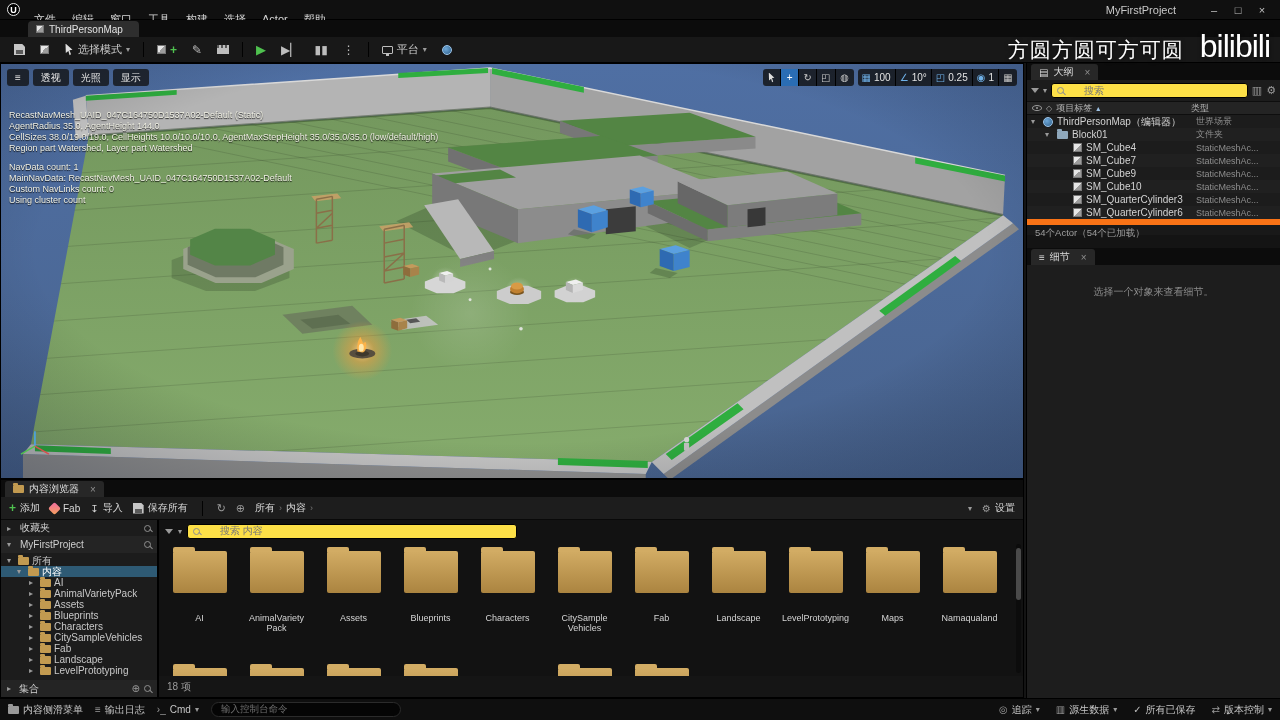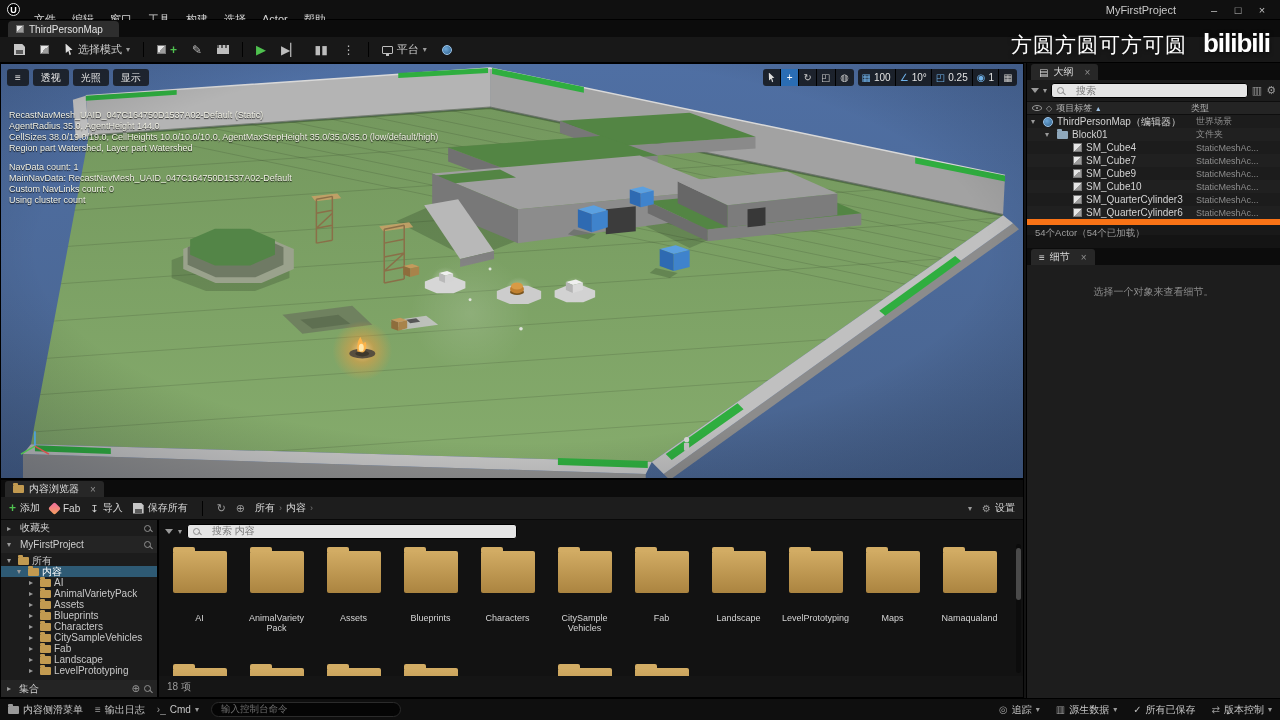--- a/index.html
+++ b/index.html
@@ -12,37 +12,37 @@
     display:flex;align-items:center;padding-left:5px;border-bottom:1px solid #000}
   .ue-logo{width:13px;height:13px;border-radius:50%;background:#000;border:1px solid #e8e8e8;
     color:#fff;font-size:9px;font-weight:bold;display:flex;align-items:center;justify-content:center;margin:0 6px 0 2px}
   .menu-item{padding:9px 8px;height:20px;line-height:20px;color:#d6d6d6;font-size:11px}
   .tb-project{margin-left:auto;color:#c9c9c9}
   .win-btns{display:flex;margin-left:26px;margin-right:6px}
   .win-btn{width:24px;height:18px;text-align:center;line-height:18px;color:#c2c2c2;font-size:11px}
 
   
   .tabbar{position:absolute;left:0;top:20px;width:1280px;height:17px;background:#0c0c0c;
-    display:flex;align-items:flex-end;padding-left:8px}
+    display:flex;align-items:flex-end;padding-left:28px}
   .level-tab{height:16px;background:#2e2e2e;border-radius:4px 4px 0 0;display:flex;align-items:center;
     gap:5px;padding:0 16px 0 8px;font-size:10px;color:#e2e2e2}
 
   
   .toolbar{position:absolute;left:0;top:37px;width:1280px;height:26px;background:#181818;
     border-bottom:1px solid #000;display:flex;align-items:center;padding-left:8px;gap:3px}
   .tbtn{height:20px;display:flex;align-items:center;gap:4px;padding:0 6px;border-radius:3px;color:#cfcfcf;font-size:11px}
   .tb-sep{width:1px;height:15px;background:#020202;margin:0 4px}
   .play{color:#4fc14f;font-size:13px;line-height:13px}
   .gicon{color:#bdbdbd;font-size:12px;line-height:12px}
 
   
   .watermark{position:absolute;top:28px;right:10px;z-index:60;display:flex;align-items:baseline;gap:16px;
     color:#fff;text-shadow:0 1px 4px rgba(0,0,0,.6)}
   .wm-text{font-size:21px;font-weight:normal;letter-spacing:1px}
-  .wm-logo{font-size:26px;font-weight:700;letter-spacing:-1px}
+  .wm-logo{font-size:32px;font-weight:400;letter-spacing:-1px}
 
   
   .viewport{position:absolute;left:0;top:63px;width:1024px;height:416px;background:#4e6da0;
     border:1px solid #000;overflow:hidden}
   .viewport svg.scene{position:absolute;inset:0;width:100%;height:100%}
   .vp-topleft{position:absolute;left:6px;top:5px;display:flex;gap:4px;z-index:6}
   .vp-btn{background:rgba(18,18,18,.78);border-radius:3px;color:#e4e4e4;font-size:10px;
     padding:2px 8px;display:flex;align-items:center;gap:4px;height:17px}
   .vp-topright{position:absolute;right:6px;top:5px;display:flex;gap:4px;z-index:6;align-items:center}
   .vp-group{display:flex;background:rgba(16,16,16,.8);border-radius:3px;overflow:hidden}
@@ -54,22 +54,22 @@
   .chip-val{color:#e3e3e3;padding-left:3px}
   .vp-debug{position:absolute;left:8px;top:46px;z-index:5;font-size:9px;line-height:11px;
     color:#f0f0e4;text-shadow:0 1px 1px rgba(0,0,0,.85)}
   .dbg-gap{height:8px}
 
   
   .panel-tabs{height:17px;background:#0c0c0c;display:flex;align-items:flex-end;padding-left:4px}
   .panel-tab{height:16px;background:#272727;border-radius:3px 3px 0 0;padding:0 8px;
     display:flex;align-items:center;gap:5px;font-size:10px;color:#ddd}
   .tab-x{color:#8f8f8f;margin-left:6px;font-size:10px}
-  .searchbox{flex:1;height:15px;background:#e5e5e5;border:1px solid #000;border-radius:3px;
-    display:flex;align-items:center;gap:12px;padding:0 5px;color:#787878;font-size:10px;overflow:hidden}
+  .searchbox{flex:1;height:15px;background:#fde047;border:1px solid #000;border-radius:3px;
+    display:flex;align-items:center;gap:20px;padding:0 5px;color:#787878;font-size:10px;overflow:hidden}
 
   
   .right-col{position:absolute;left:1026px;top:63px;width:254px;height:635px;background:#141414;border-left:1px solid #000}
   .outliner{position:absolute;left:0;top:0;right:0;height:172px;background:#1c1c1c}
   .out-filter{height:21px;display:flex;align-items:center;gap:4px;padding:2px 4px;background:#1c1c1c}
   .out-header{height:14px;display:flex;align-items:center;gap:4px;background:#242424;
     border-top:1px solid #0e0e0e;border-bottom:1px solid #0e0e0e;font-size:9px;color:#b5b5b5;padding:0 5px}
   .sort-arrow{color:#9ec2e4;font-size:8px}
   .hdr-type{margin-left:auto;width:84px}
   .orow{height:13px;display:flex;align-items:center;gap:4px;font-size:10px;color:#d2d2d2}

